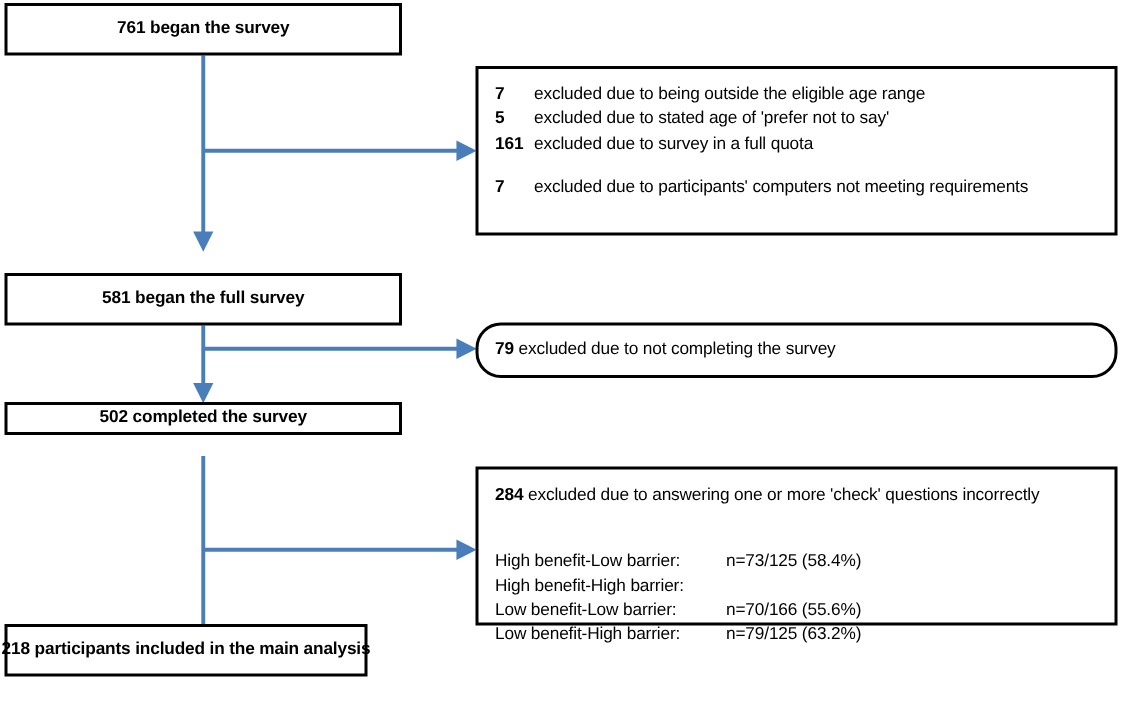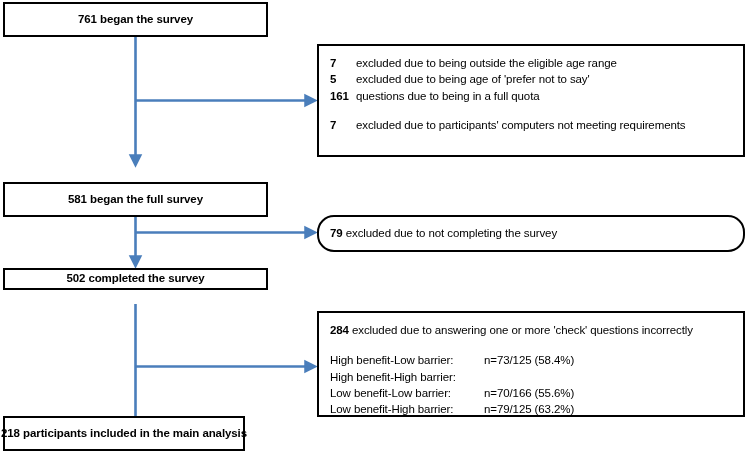--- a/index.html
+++ b/index.html
@@ -68,21 +68,21 @@
 
   .excl-head {
     font-size: 11.5px;
     line-height: 1.42;
     letter-spacing: -0.1px;
     white-space: nowrap;
   }
   .excl-head .hnum { font-weight: bold; }
 
   .break-table {
-    margin-top: 14px;
+    margin-top: 28px;
   }
   .break-row {
     font-size: 11.5px;
     line-height: 1.42;
     letter-spacing: -0.1px;
     white-space: nowrap;
     display: flex;
   }
   .break-label {
     display: inline-block;
@@ -141,25 +141,25 @@
     <span class="node-text"><span>218</span>&nbsp;<span>participants included in the main analysis</span></span>
   </div>
 
   <div class="excl-box" style="left:317px; top:44px; width:428px; height:113px;">
     <div class="excl-line">
       <span class="excl-num">7</span>
         <span class="excl-reason">excluded due to being outside the eligible age range</span>
     </div>
     <div class="excl-line">
       <span class="excl-num">5</span>
-        <span class="excl-reason">excluded due to being age of 'prefer not to say'</span>
+        <span class="excl-reason">excluded due to stated age of 'prefer not to say'</span>
     </div>
     <div class="excl-line">
       <span class="excl-num wide">161</span>
-        <span class="excl-reason">questions due to being in a full quota</span>
+        <span class="excl-reason">excluded due to survey in a full quota</span>
     </div>
     <div class="excl-spacer"></div>
     <div class="excl-line">
       <span class="excl-num">7</span>
         <span class="excl-reason">excluded due to participants' computers not meeting requirements</span>
     </div>
   </div>
 
   <div class="excl-box" style="left:317px; top:215px; width:428px; height:37px; padding-top:8px;border-radius:17px;">
     <div class="excl-head">

